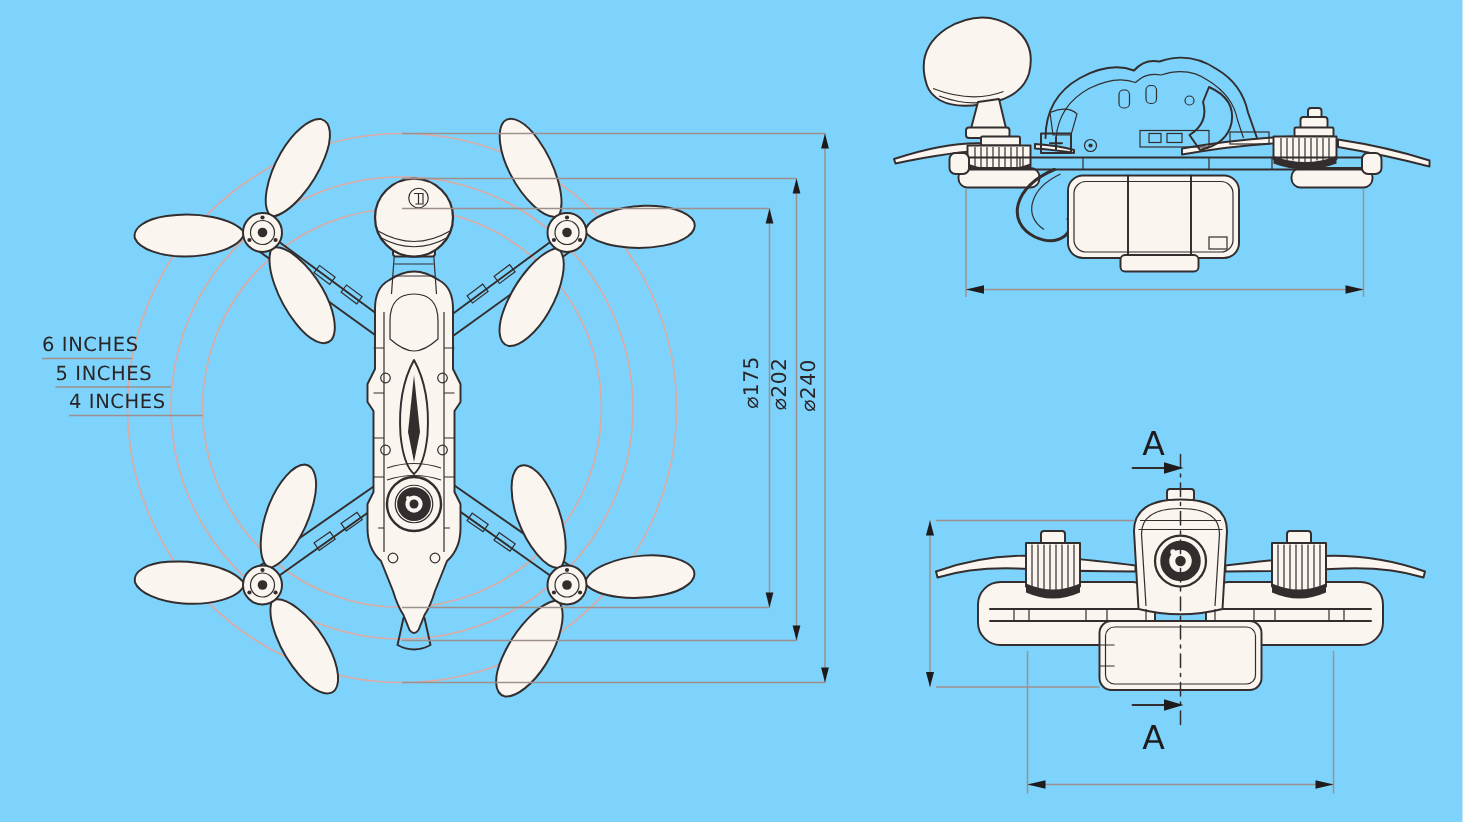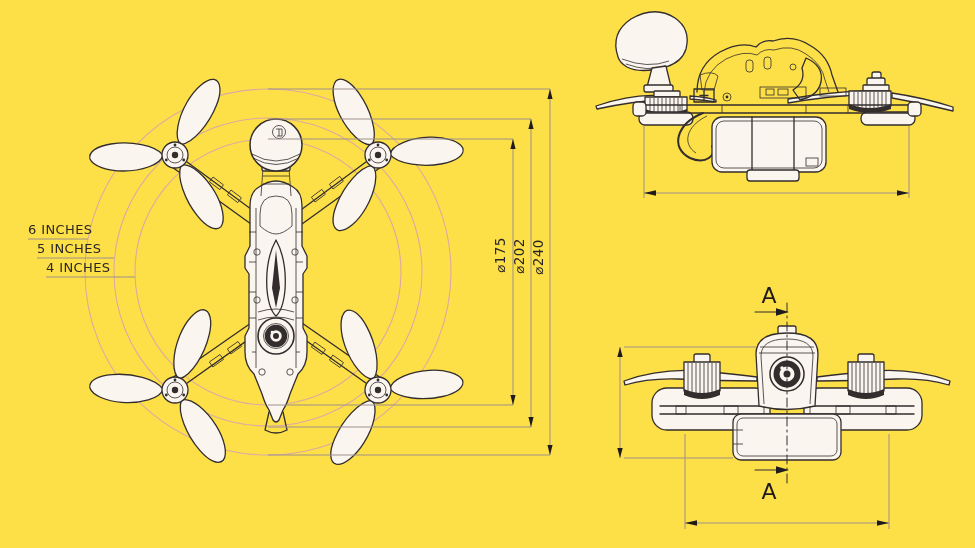--- a/index.html
+++ b/index.html
@@ -1,16 +1,16 @@
 <!DOCTYPE html>
 <html><head>
 <meta charset="utf-8">
 <style>
   html,body{margin:0;padding:0;background:#fbf5ef;}
-  .stage{position:relative;width:975px;height:548px;background:#fde047;overflow:hidden;
+  .stage{position:relative;width:975px;height:548px;background:#7dd3fc;overflow:hidden;
          font-family:"DejaVu Sans","Liberation Sans",sans-serif;}
   svg{position:absolute;left:0;top:0;}
   .ln{stroke:#332d2e;stroke-width:1.3;fill:none;stroke-linecap:round;stroke-linejoin:round;}
   .lnf{stroke:#332d2e;stroke-width:1.3;fill:#fbf5ef;stroke-linejoin:round;}
   .thin{stroke:#332d2e;stroke-width:.8;fill:none;}
   .dk{fill:#332d2e;stroke:none;}
   .pk{stroke:#dcaaa3;stroke-width:1.1;fill:none;}
   .dim{stroke:#9d908d;stroke-width:1;fill:none;}
   .arr{fill:#1f1b1c;stroke:none;}
   .txt{fill:#2a2526;font-size:13px;letter-spacing:.4px;}

